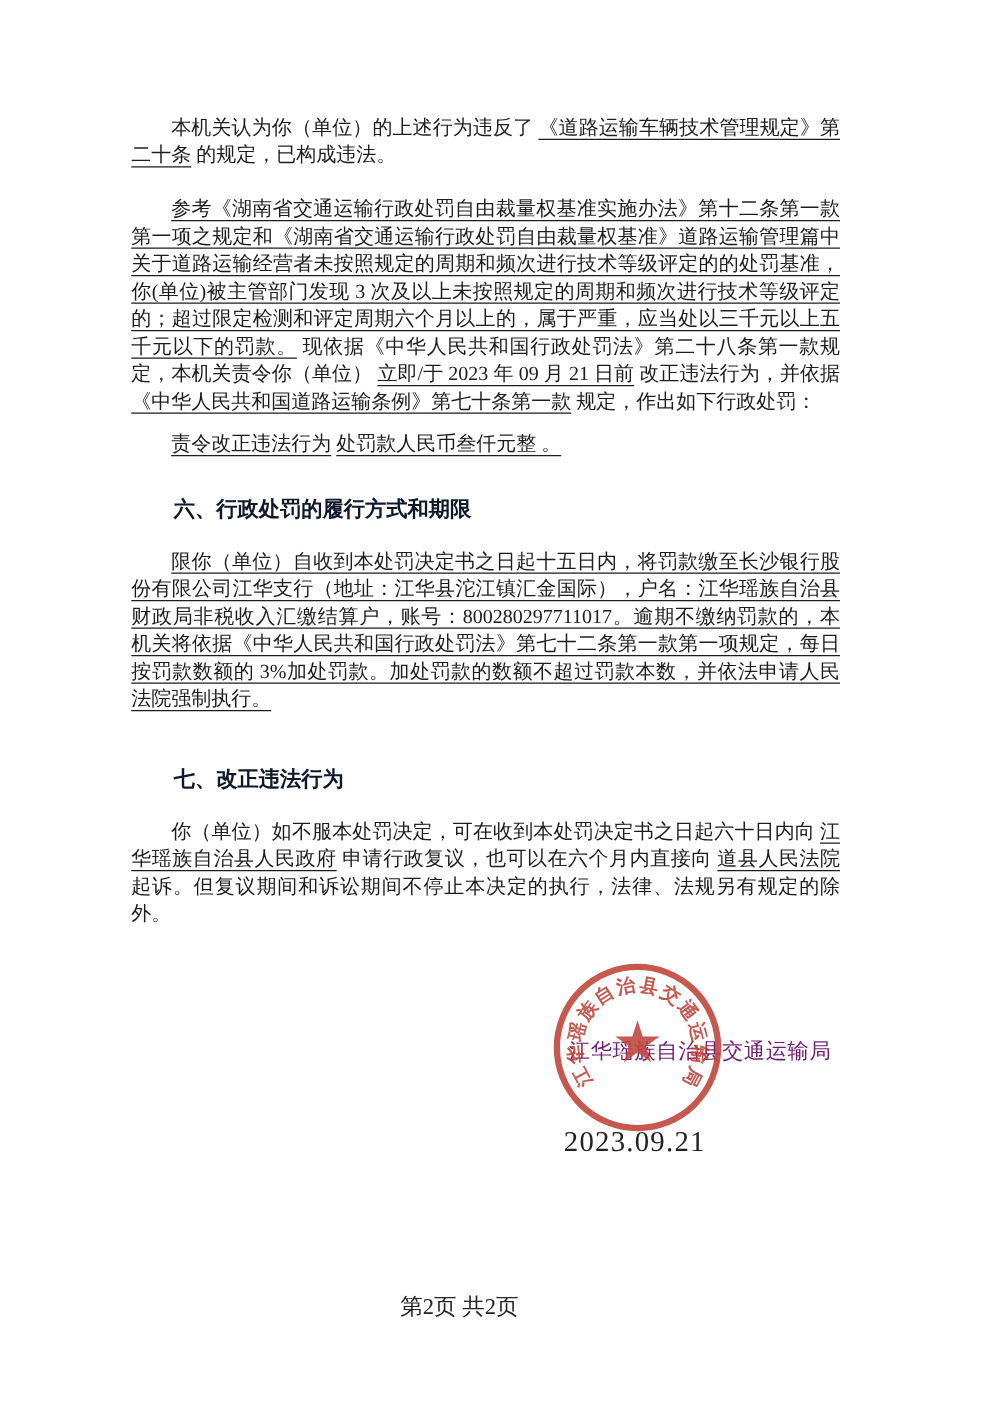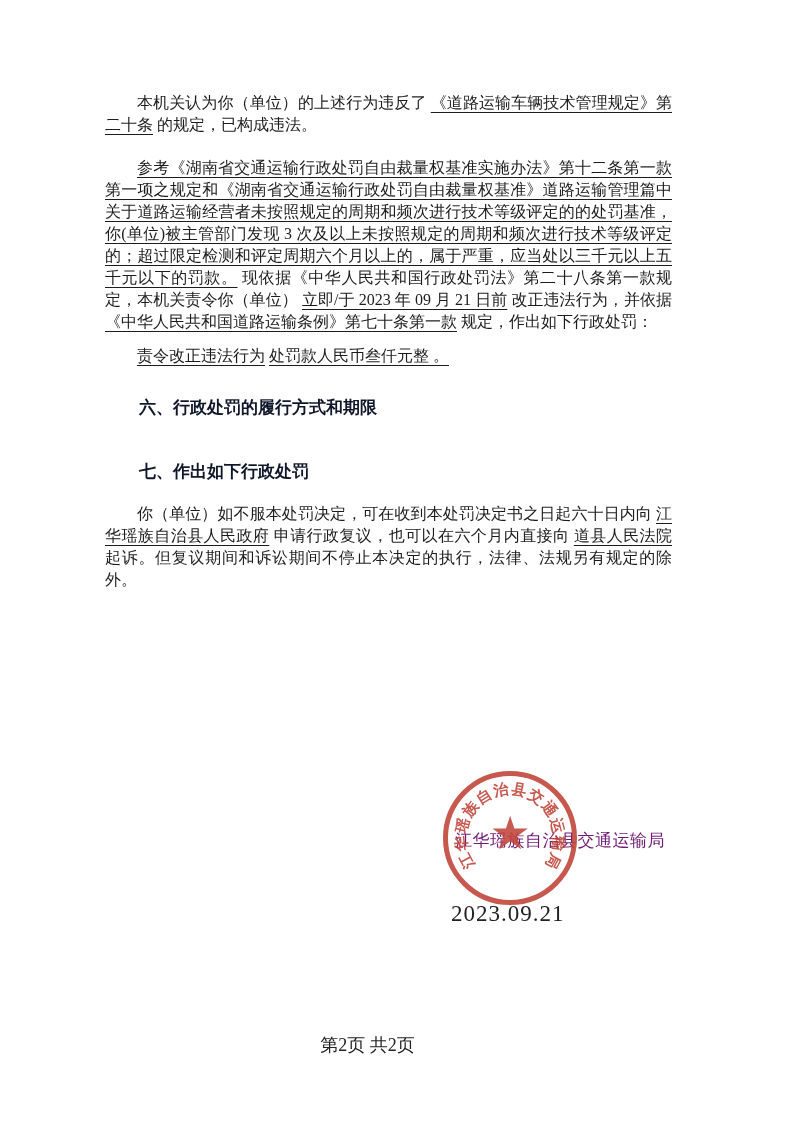--- a/index.html
+++ b/index.html
@@ -120,21 +120,22 @@
 </head>
 <body>
 
 <div class="page">
 
   <div class="content" id="doc-body">
       <p><span>本机关认为你（单位）的上述行为违反了 </span><span class="u">《道路运输车辆技术管理规定》第二十条</span><span> 的规定，已构成违法。</span></p>
       <p class="tight"><span class="u">参考《湖南省交通运输行政处罚自由裁量权基准实施办法》第十二条第一款第一项之规定和《湖南省交通运输行政处罚自由裁量权基准》道路运输管理篇中关于道路运输经营者未按照规定的周期和频次进行技术等级评定的的处罚基准，你(单位)被主管部门发现 3 次及以上未按照规定的周期和频次进行技术等级评定的；超过限定检测和评定周期六个月以上的，属于严重，应当处以三千元以上五千元以下的罚款。</span><span> 现依据《中华人民共和国行政处罚法》第二十八条第一款规定，本机关责令你（单位） </span><span class="u">立即/于 2023 年 09 月 21 日前</span><span> 改正违法行为，并依据 </span><span class="u">《中华人民共和国道路运输条例》第七十条第一款</span><span> 规定，作出如下行政处罚：</span></p>
       <p><span class="u">责令改正违法行为</span><span> </span><span class="u">处罚款人民币叁仟元整 。</span></p>
       <h2><span>六、行政处罚的履行方式和期限</span></h2>
-      <h2 class="big-gap"><span>七、作出如下行政处罚</span></h2>
+      <p><span class="u">限你（单位）自收到本处罚决定书之日起十五日内，将罚款缴至长沙银行股份有限公司江华支行（地址：江华县沱江镇汇金国际），户名：江华瑶族自治县财政局非税收入汇缴结算户，账号：800280297711017。逾期不缴纳罚款的，本机关将依据《中华人民共和国行政处罚法》第七十二条第一款第一项规定，每日按罚款数额的 3%加处罚款。加处罚款的数额不超过罚款本数，并依法申请人民法院强制执行。</span></p>
+      <h2 class="big-gap"><span>七、改正违法行为</span></h2>
       <p class="tight"><span>你（单位）如不服本处罚决定，可在收到本处罚决定书之日起六十日内向 </span><span class="u">江华瑶族自治县人民政府</span><span> 申请行政复议，也可以在六个月内直接向 </span><span class="u">道县人民法院</span><span> 起诉。但复议期间和诉讼期间不停止本决定的执行，法律、法规另有规定的除外。</span></p>
     </div>
 
   <div class="signature">江华瑶族自治县交通运输局</div>
 
   <div class="seal">
     <div class="seal-ring"></div>
     <div class="seal-star">★</div>
     <div id="seal-chars">
         <span class="seal-char" style="transform: rotate(-118deg) translateY(-49px); color: rgb(191, 65, 54);">江</span>

